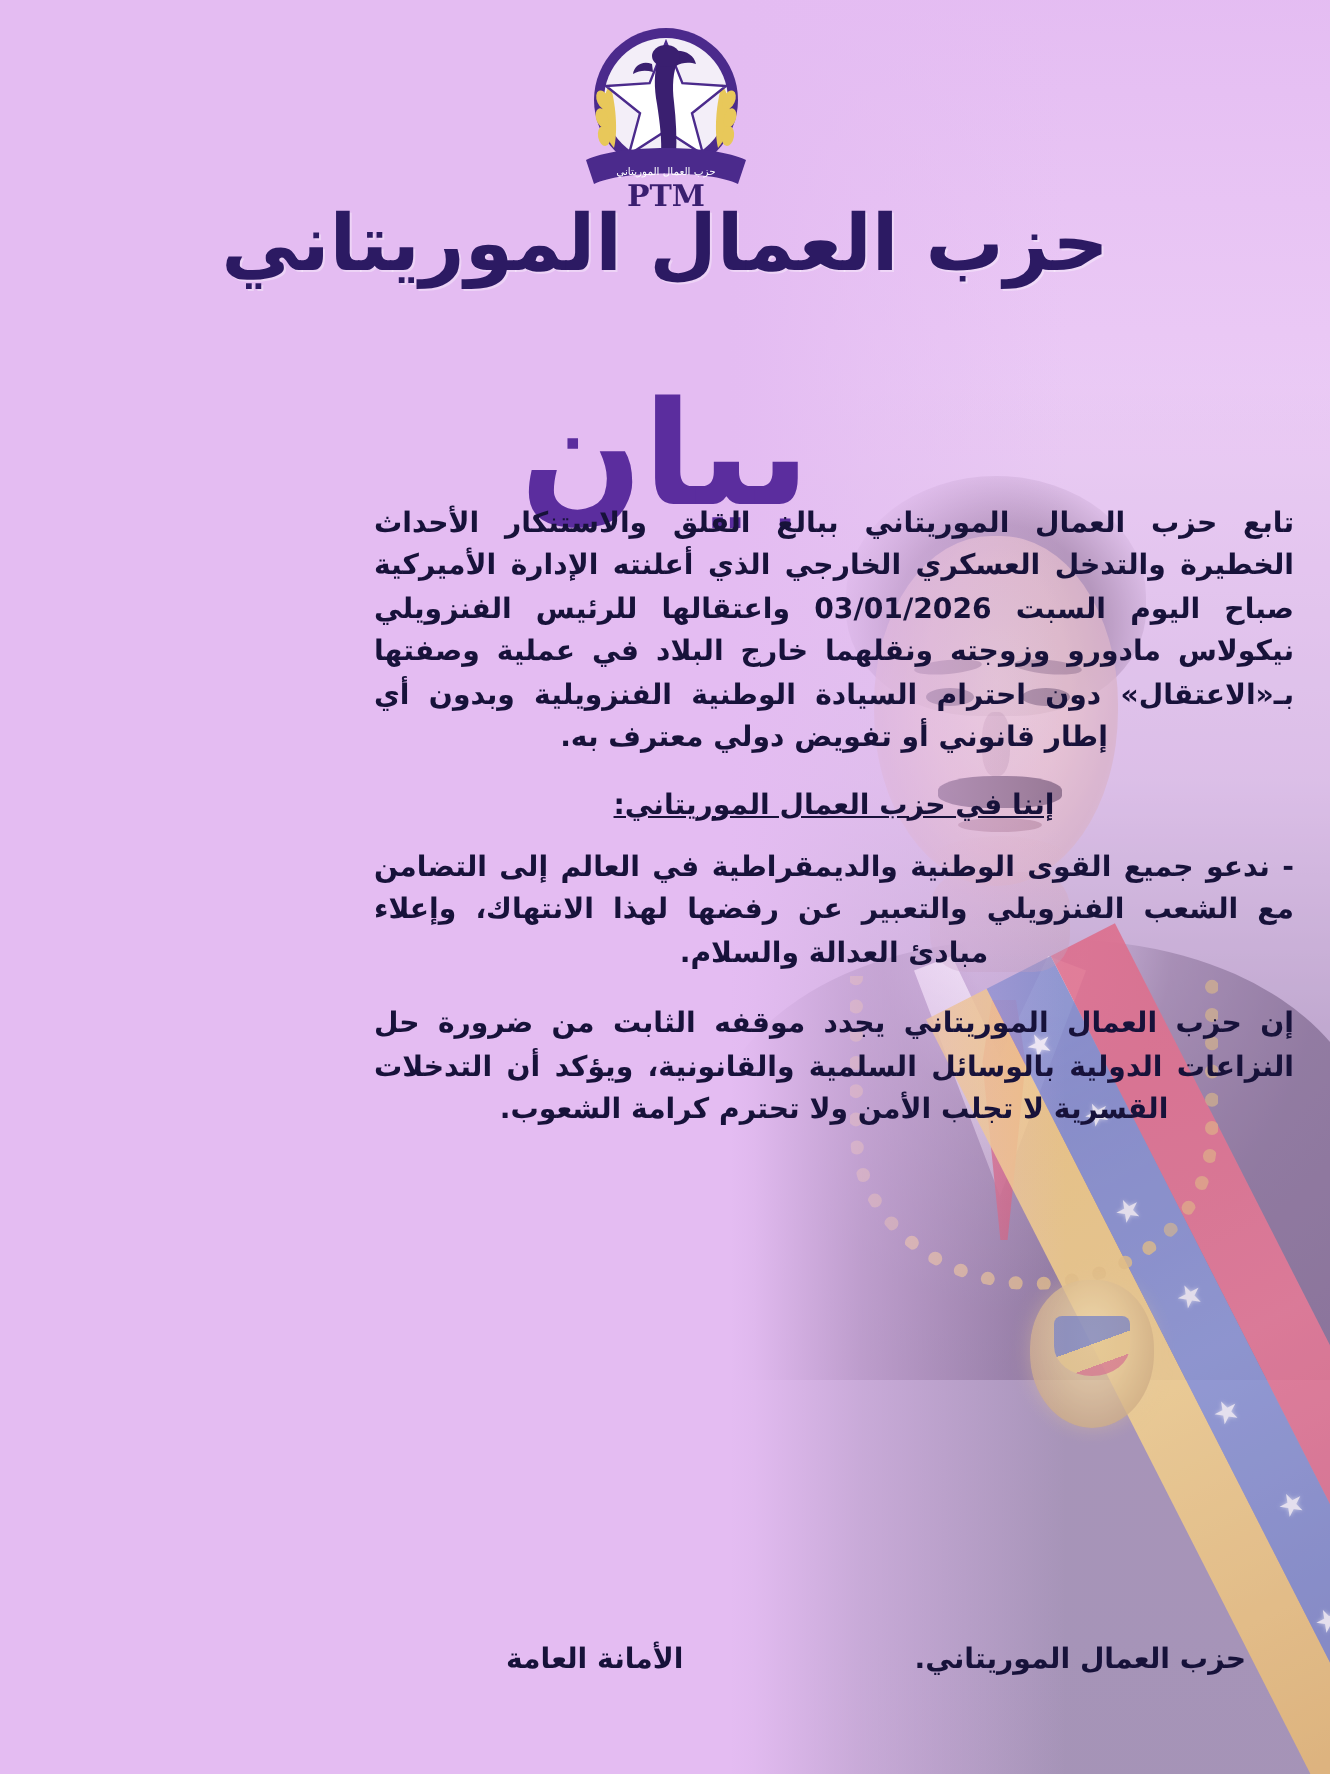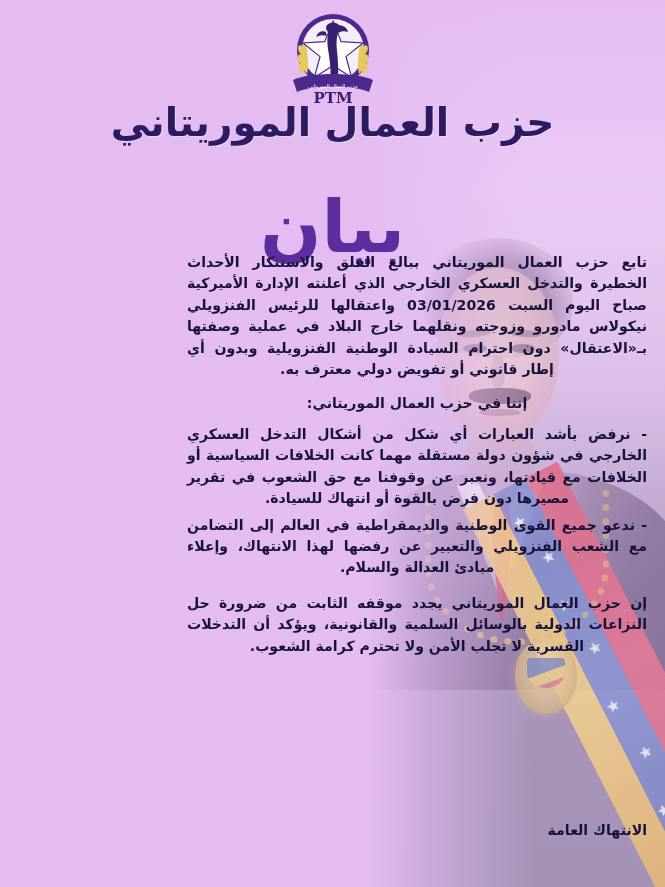--- a/index.html
+++ b/index.html
@@ -214,20 +214,21 @@
     text-align-last: center;
     direction: rtl;
   }
   .para {
     margin: 0 0 0 0;
   }
   .lead-in {
     margin: 12px 0 10px 0;
     text-align: center;
     text-align-last: center;
+    text-decoration: underline;
   }
   .bullet {
     margin: 0 0 5px 0;
     text-align: justify;
     text-align-last: center;
   }
   #closing {
     text-align: justify;
     text-align-last: center;
   }
@@ -334,23 +335,23 @@
         </svg>
       </div>
     </div>
 
     <div id="org-title">حزب العمال الموريتاني</div>
     <div id="bayan-title">بيان</div>
 
     <div id="body-text">
       <p class="para">تابع حزب العمال الموريتاني ببالغ القلق والاستنكار الأحداث الخطيرة والتدخل العسكري الخارجي الذي أعلنته الإدارة الأميركية صباح اليوم السبت 03/01/2026 واعتقالها للرئيس الفنزويلي نيكولاس مادورو وزوجته ونقلهما خارج البلاد في عملية وصفتها بـ«الاعتقال» دون احترام السيادة الوطنية الفنزويلية وبدون أي إطار قانوني أو تفويض دولي معترف به.</p>
       <p class="lead-in">إننا في حزب العمال الموريتاني:</p>
-      <p class="bullet">- نرفض بأشد العبارات أي شكل من أشكال التدخل العسكري الخارجي في شؤون دولة مستقلة مهما كانت الخلافات السياسية أو الخلافات مع قيادتها، ونعبر عن وقوفنا مع حق الشعوب في تقرير مصيرها دون فرض بالقوة أو انتهاك للسيادة.</p>
       <p class="bullet">- ندعو جميع القوى الوطنية والديمقراطية في العالم إلى التضامن مع الشعب الفنزويلي والتعبير عن رفضها لهذا الانتهاك، وإعلاء مبادئ العدالة والسلام.</p>
       <p id="closing">إن حزب العمال الموريتاني يجدد موقفه الثابت من ضرورة حل النزاعات الدولية بالوسائل السلمية والقانونية، ويؤكد أن التدخلات القسرية لا تجلب الأمن ولا تحترم كرامة الشعوب.</p>
     </div>
 
     <div id="signature">
-      <span class="sig-item sig-left">الانتهاك العامة</span>
+      <span class="sig-item sig-right">حزب العمال الموريتاني.</span>
+      <span class="sig-item sig-left">الأمانة العامة</span>
     </div>
 
   </div>
 </div>
 
 </body></html>

